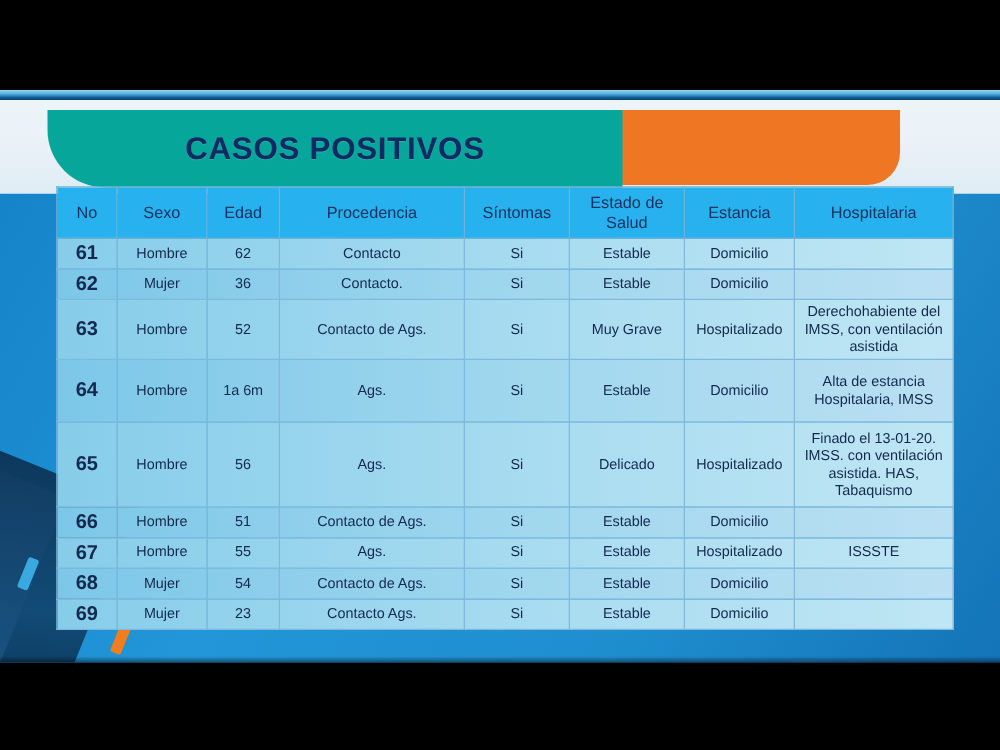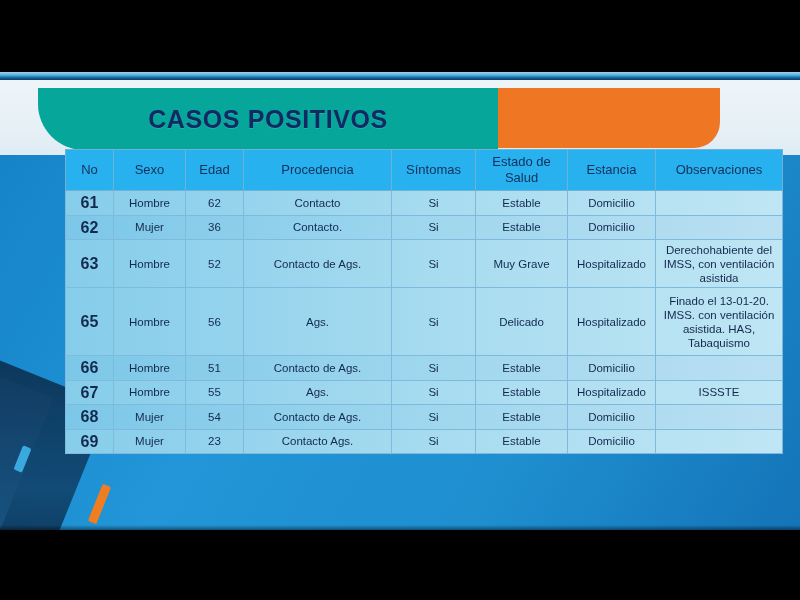--- a/index.html
+++ b/index.html
@@ -66,21 +66,21 @@
   .slide-title{
     position:absolute;left:38px;top:16px;width:460px;height:62px;
     display:flex;align-items:center;justify-content:center;
     color:#122a63;
     font-size:25px;font-weight:bold;letter-spacing:.6px;
     text-shadow:0 1px 0 rgba(255,255,255,.12);
   }
 
   
   .tbl-wrap{position:absolute;left:45px;top:77px;width:717px;}
-  table{border-collapse:collapse;width:717px;table-layout:fixed;margin-left:20px;}
+  table{border-collapse:collapse;width:717px;table-layout:fixed;}
   th,td{
     border:1px solid #7fb9dd;
     color:#13294e;
     text-align:center;
     font-size:11.5px;
     line-height:1.22;
     padding:2px 2px;
   }
   thead th{
     background:#27b1ee;
@@ -142,21 +142,21 @@
         </colgroup>
         <thead>
           <tr>
             <th>No</th>
             <th>Sexo</th>
             <th>Edad</th>
             <th>Procedencia</th>
             <th>Síntomas</th>
             <th>Estado de Salud</th>
             <th>Estancia</th>
-            <th>Observaciones</th>
+            <th>Hospitalaria</th>
           </tr>
         </thead>
         <tbody id="tbody">
             <tr style="height: 16px;">
               <td class="no">61</td>
               <td>Hombre</td>
               <td>62</td>
               <td>Contacto</td>
               <td>Si</td>
               <td>Estable</td>
@@ -176,20 +176,30 @@
             <tr style="height: 48px;">
               <td class="no">63</td>
               <td>Hombre</td>
               <td>52</td>
               <td>Contacto de Ags.</td>
               <td>Si</td>
               <td>Muy Grave</td>
               <td>Hospitalizado</td>
               <td>Derechohabiente del IMSS, con ventilación asistida</td>
             </tr>
+            <tr class="alt" style="height: 50px;">
+              <td class="no">64</td>
+              <td>Hombre</td>
+              <td>1a 6m</td>
+              <td>Ags.</td>
+              <td>Si</td>
+              <td>Estable</td>
+              <td>Domicilio</td>
+              <td>Alta de estancia Hospitalaria, IMSS</td>
+            </tr>
             <tr style="height: 68px;">
               <td class="no">65</td>
               <td>Hombre</td>
               <td>56</td>
               <td>Ags.</td>
               <td>Si</td>
               <td>Delicado</td>
               <td>Hospitalizado</td>
               <td>Finado el 13-01-20. IMSS. con ventilación asistida. HAS, Tabaquismo</td>
             </tr>

